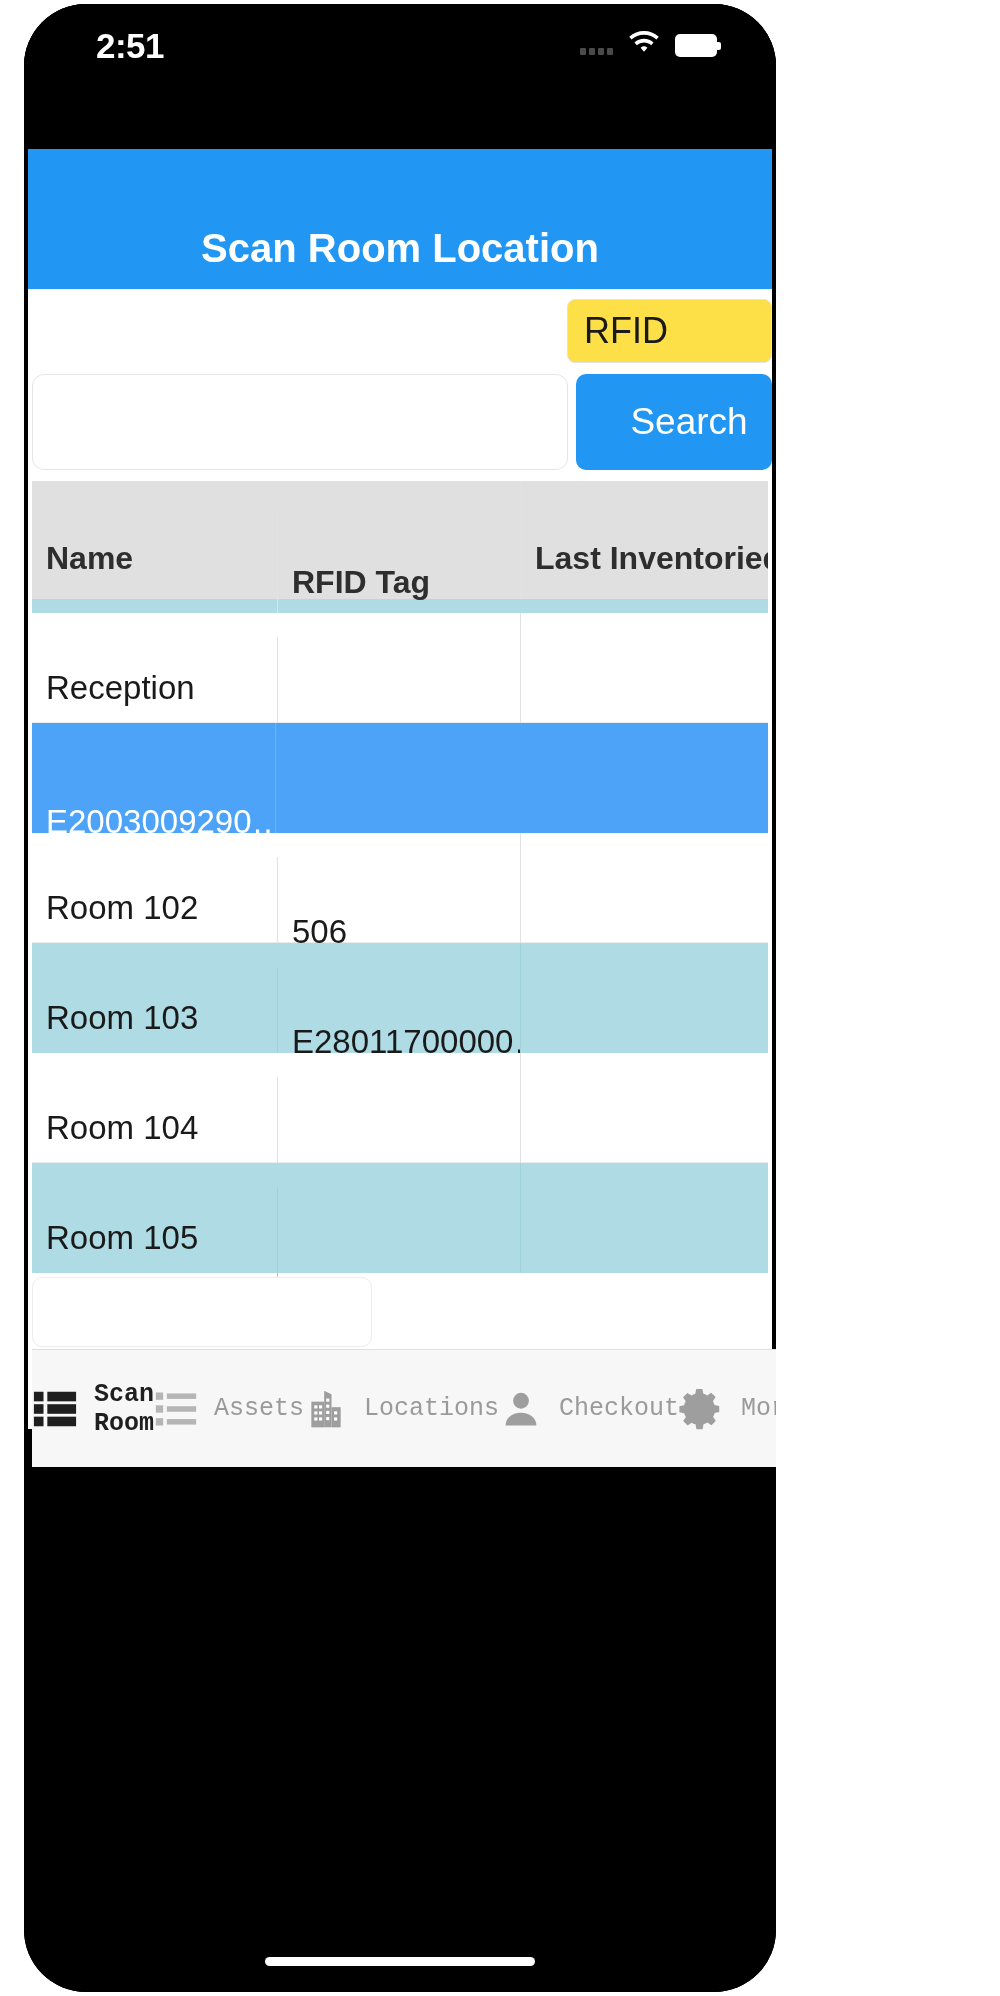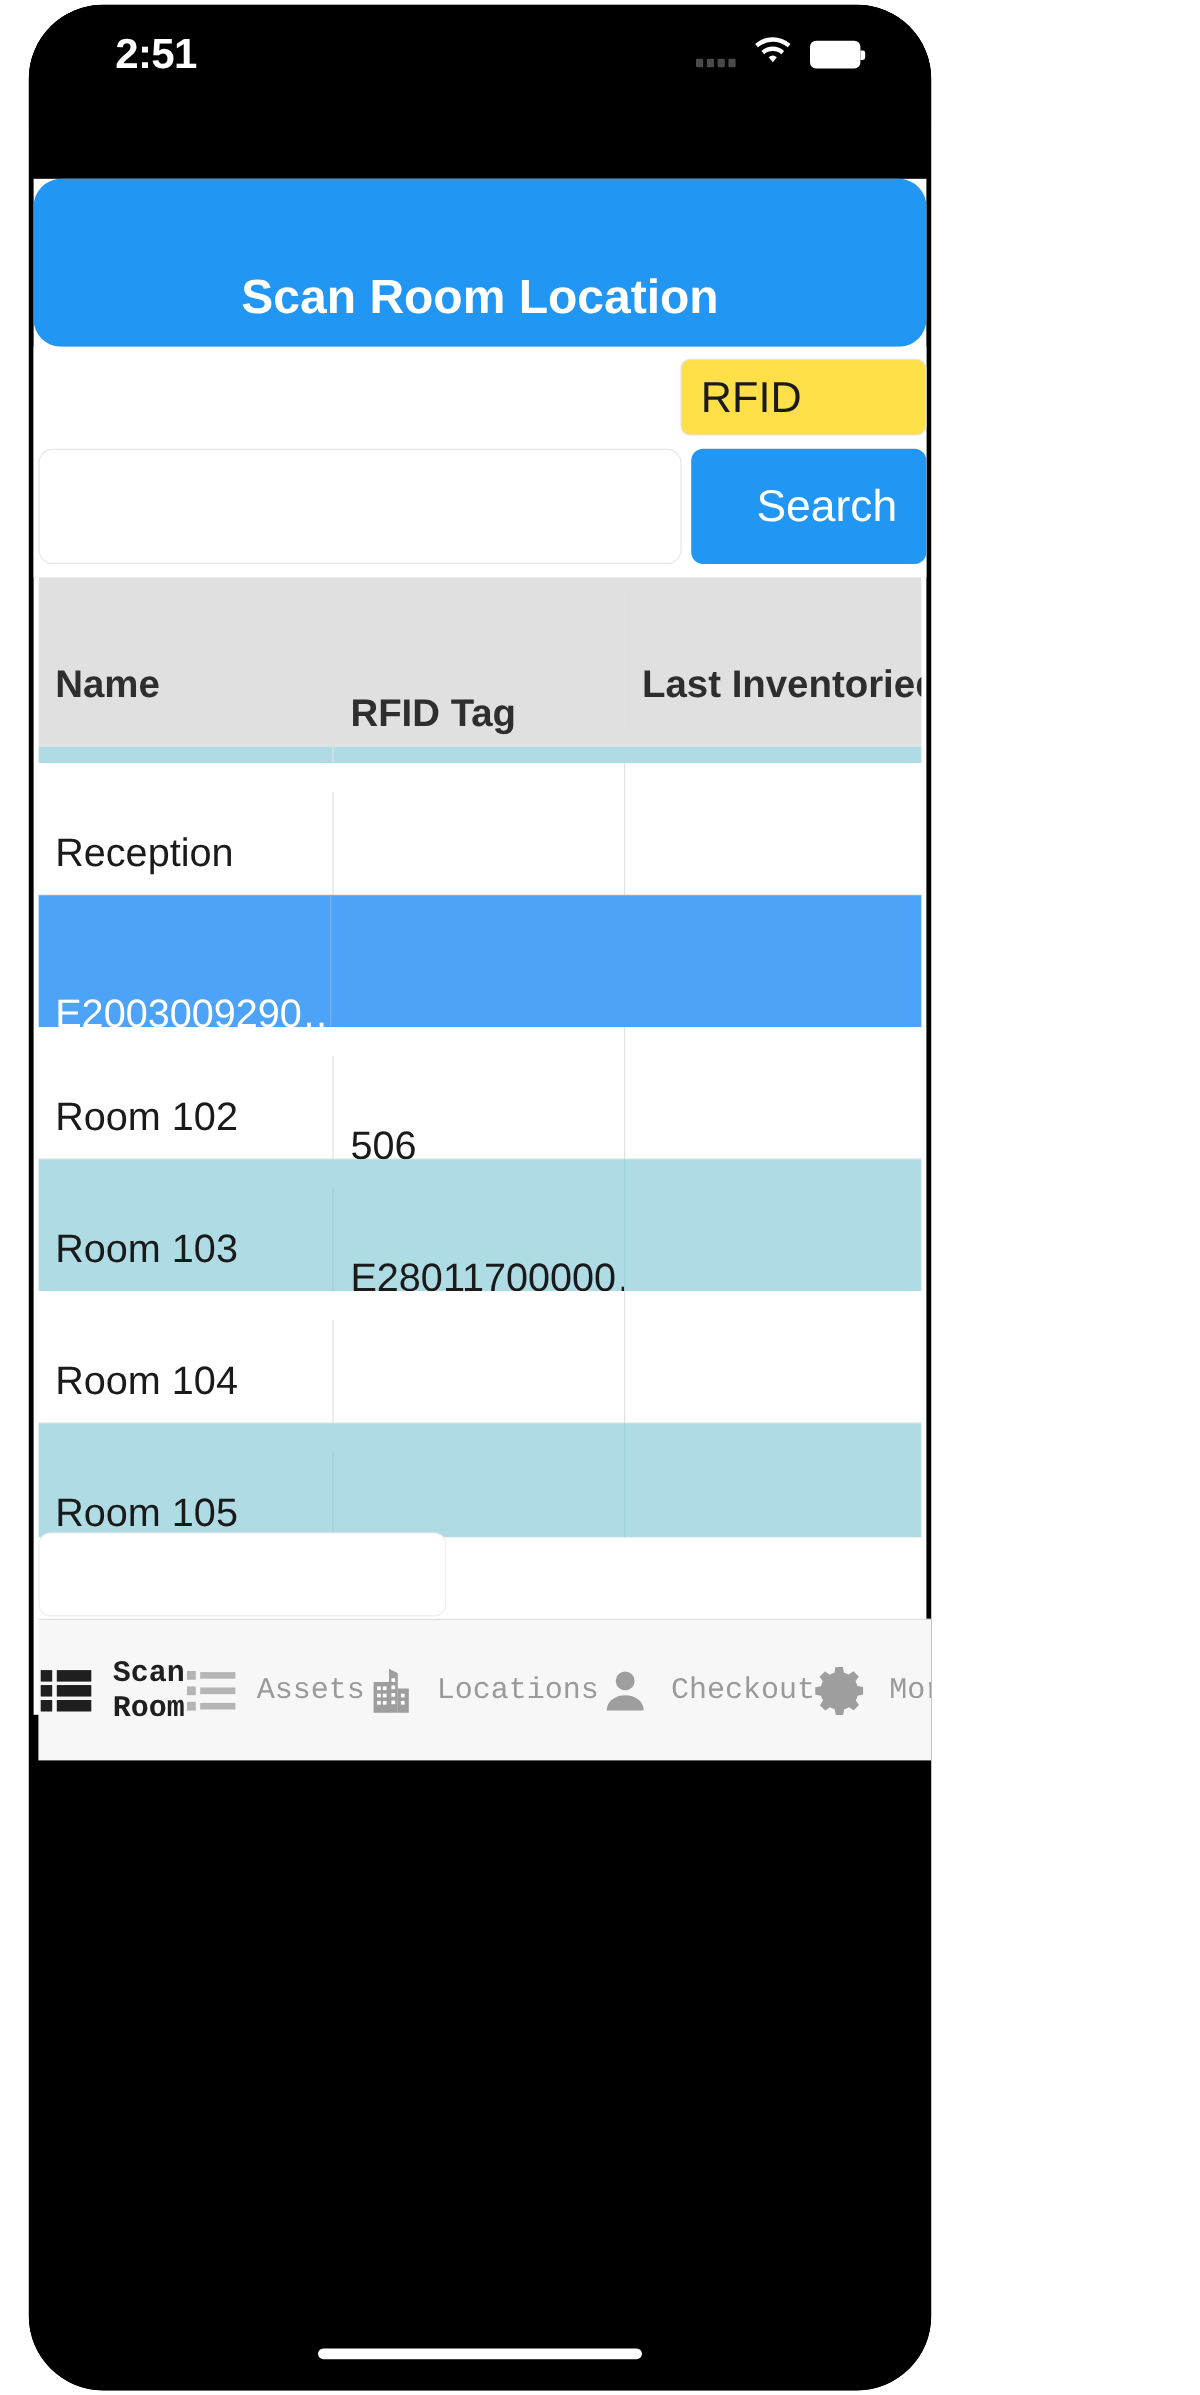--- a/index.html
+++ b/index.html
@@ -72,21 +72,20 @@
     left: 4px; top: 145px;
     width: 744px; height: 1280px;
     background: #ffffff;
   }
 
   
   #app-header {
     position: absolute; left: 0; top: 0;
     width: 744px; height: 140px;
     background: #2196f3;
-    border-radius: 23px;
   }
   #app-title {
     position: absolute; left: 0; bottom: 18px;
     width: 744px;
     text-align: center;
     color: #ffffff;
     font-size: 40px;
     font-weight: bold;
   }
 
@@ -156,21 +155,21 @@
     color: #1a1a1a;
     overflow: hidden;
     white-space: nowrap;
   }
   .c-name { width: 245px; }
   .c-tag  { width: 243px; margin-top: 48px; }
   .c-inv  { width: 248px; }
   .t-cell + .t-cell { border-left: 1px solid #e2e2e2; }
 
   #table-head {
-    height: 141px;
+    height: 118px;
     background: #e0e0e0;
   }
   #table-head .t-cell {
     height: 118px;
     font-weight: bold;
     font-size: 32px;
     color: #2e2e2e;
     align-items: flex-end;
     padding-bottom: 22px;
   }

